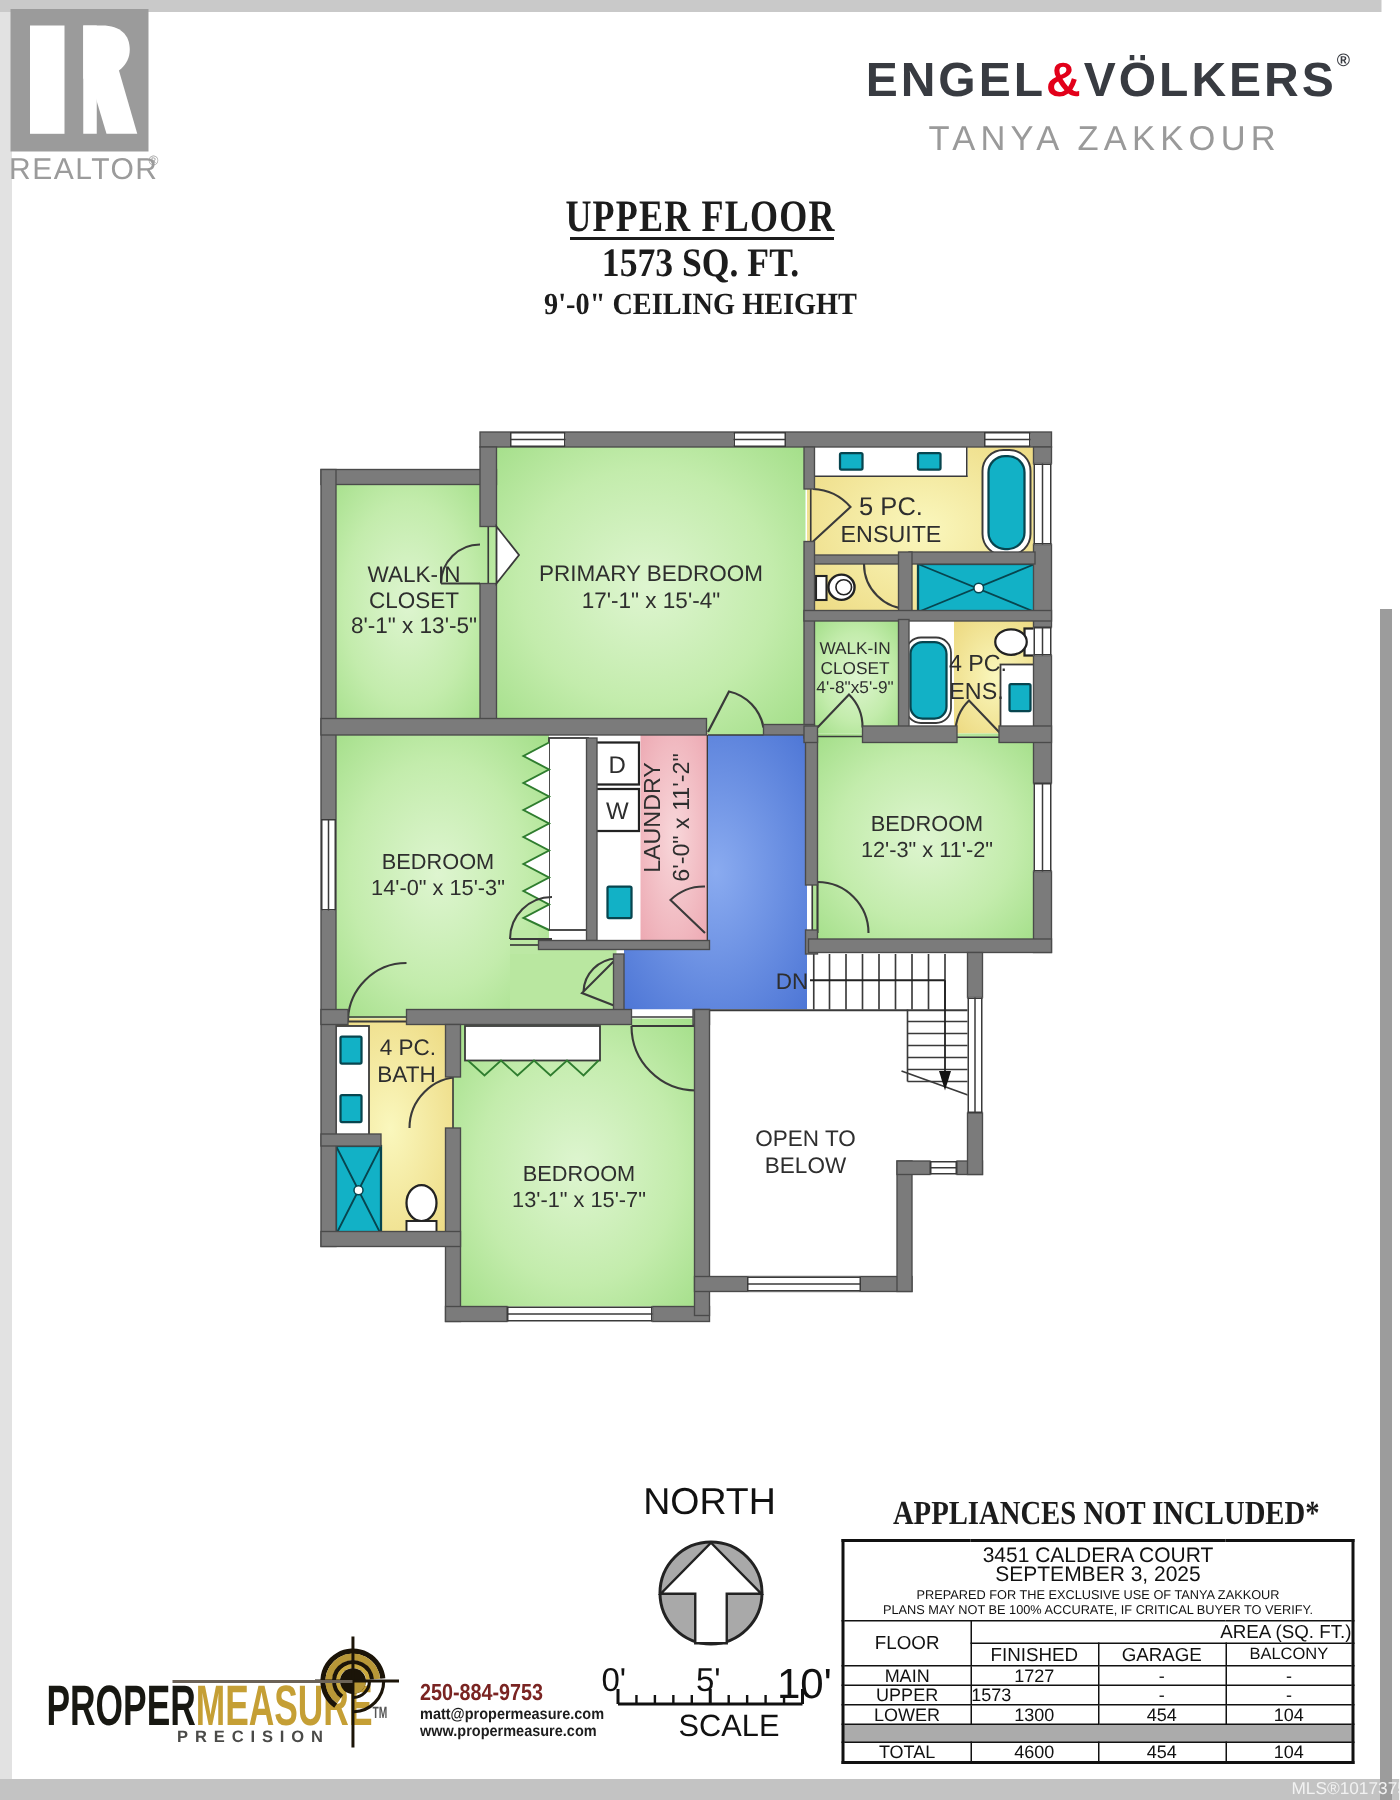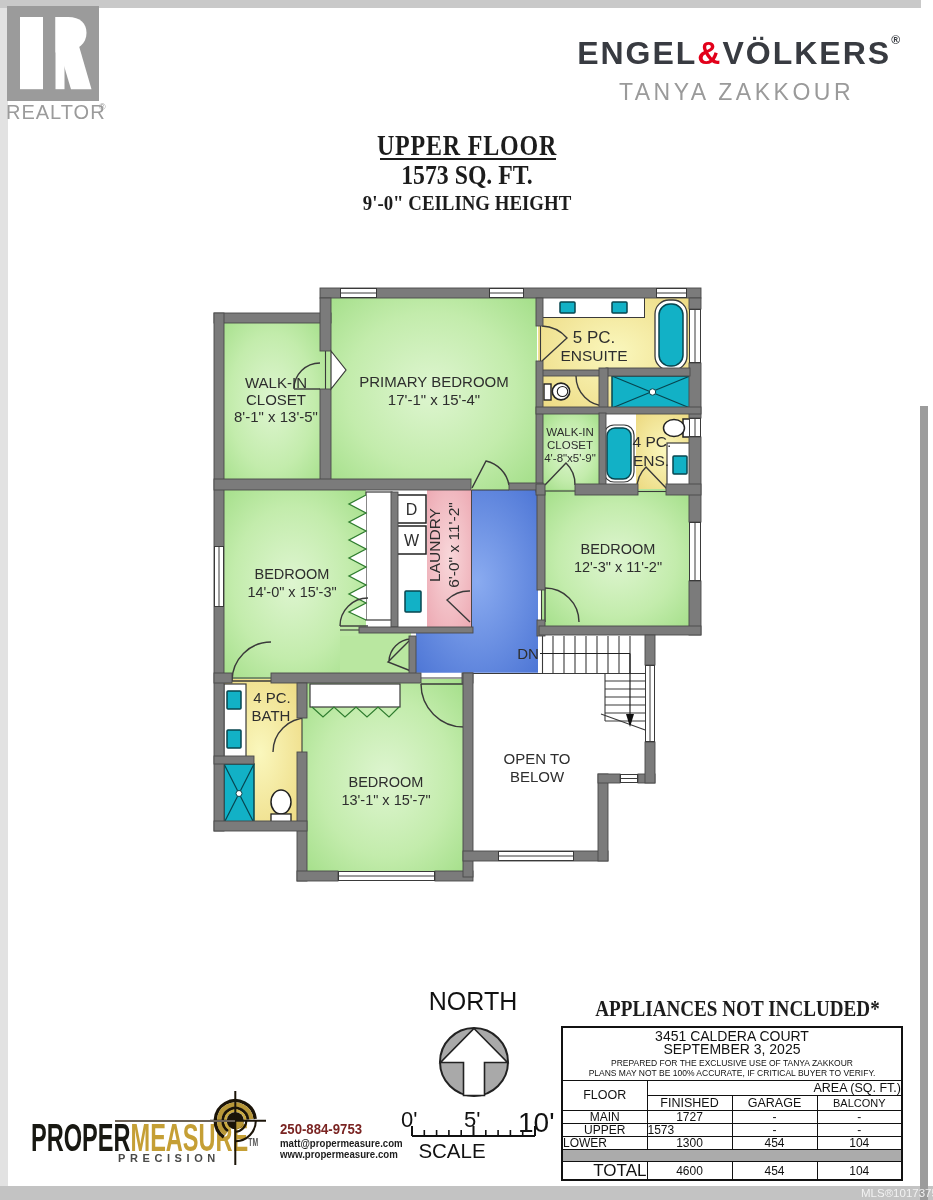--- a/index.html
+++ b/index.html
@@ -669,21 +669,21 @@
       <line x1="103.1" y1="36" x2="103.1" y2="30"></line>
     <line x1="115.4" y1="36" x2="115.4" y2="30"></line>
       <line x1="127.7" y1="36" x2="127.7" y2="30"></line>
   </g>
 </svg>
 
 <div class="abs" style="left:401px;top:1107px;font-size:22px;color:#111;">0'</div>
 <div class="abs" style="left:464px;top:1107px;font-size:22px;color:#111;">5'</div>
 <div class="abs" style="left:518px;top:1107px;font-size:28px;color:#111;">10'</div>
 
-<div class="abs" style="left:352px;top:1139px;width:200px;text-align:center;font-size:20.5px;color:#111;">SCALE</div>
+<div class="abs" style="left:386px;top:1139px;width:200px;text-align:center;font-size:20.5px;color:#111;">SCALE</div>
 
 <div class="abs" style="left:31px;top:1119px;white-space:nowrap;font-weight:bold;font-size:38px;line-height:1;transform:scale(0.62,1);transform-origin:0 0;letter-spacing:0;"><span style="color:#181812">PROPER</span><span style="color:#c59f35">MEASURE</span><span style="font-size:11px;color:#555;vertical-align:5px;">TM</span></div>
 
 <div class="abs" style="left:118px;top:1152px;font-size:11px;letter-spacing:4.6px;color:#4a4a48;font-weight:bold;">PRECISION</div>
 
 <svg class="abs" style="left:205px;top:1088px;" width="80" height="82" viewBox="0 0 80 82">
   <g fill="none">
     <path d="M50.2,31.0 A20,20 0 1 0 18.8,49.1" stroke="#1b1408" stroke-width="3.4"></path>
     <path d="M46.2,31.3 A16,16 0 1 0 21.1,45.8" stroke="#b89737" stroke-width="4.6"></path>
     <path d="M42.8,31.6 A12.5,12.5 0 1 0 23.1,42.9" stroke="#1b1408" stroke-width="3"></path>
@@ -733,30 +733,30 @@
           <td style="border:1.5px solid #111;font-size:12px;text-align:center;padding:0;">-</td>
           <td style="border:1.5px solid #111;font-size:12px;text-align:center;padding:0;">-</td>
         </tr>
   <tr style="height:13px;">
           <td style="border:1.5px solid #111;font-size:12px;text-align:center;padding:0;">UPPER</td>
           <td style="border:1.5px solid #111;font-size:12px;text-align:left;padding:0;">1573</td>
           <td style="border:1.5px solid #111;font-size:12px;text-align:center;padding:0;">-</td>
           <td style="border:1.5px solid #111;font-size:12px;text-align:center;padding:0;">-</td>
         </tr>
   <tr style="height:13px;">
-          <td style="border:1.5px solid #111;font-size:12px;text-align:left;padding:0;">LOWER</td>
+          <td style="border:1.5px solid #111;font-size:12px;text-align:center;padding:0;">LOWER</td>
           <td style="border:1.5px solid #111;font-size:12px;text-align:center;padding:0;">1300</td>
           <td style="border:1.5px solid #111;font-size:12px;text-align:center;padding:0;">454</td>
           <td style="border:1.5px solid #111;font-size:12px;text-align:center;padding:0;">104</td>
         </tr>
   <tr style="height:12px;">
           <td colspan="4" style="background:#ababab;border:1.5px solid #111;padding:0;"></td>
         </tr>
   <tr style="height:13px;">
-          <td style="border:1.5px solid #111;font-size:17px;text-align:right;padding:0;">TOTAL</td>
+          <td style="border:1.5px solid #111;font-size:12px;text-align:center;padding:0;">TOTAL</td>
           <td style="border:1.5px solid #111;font-size:12px;text-align:center;padding:0;">4600</td>
           <td style="border:1.5px solid #111;font-size:12px;text-align:center;padding:0;">454</td>
           <td style="border:1.5px solid #111;font-size:12px;text-align:center;padding:0;">104</td>
         </tr>
 </tbody>
     </table>
 </div>
 
 <div class="abs" style="left:861px;top:1187px;font-size:11.5px;color:#f2f2f2;">MLS®1017375</div>
 

